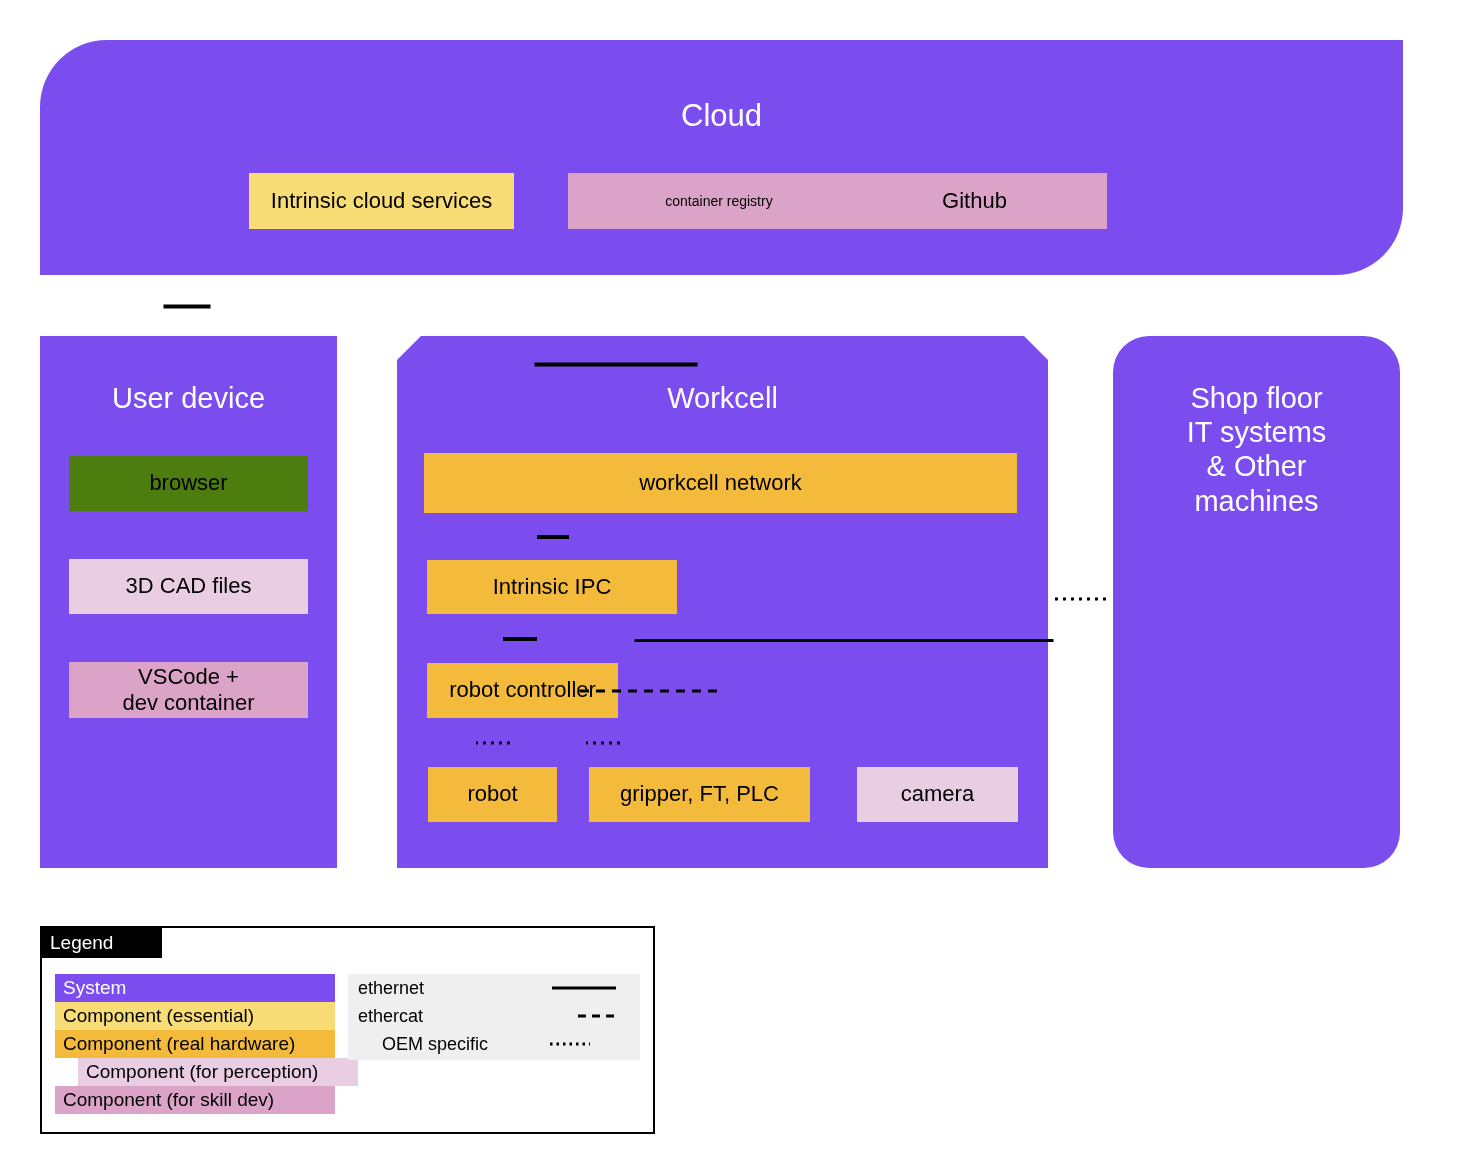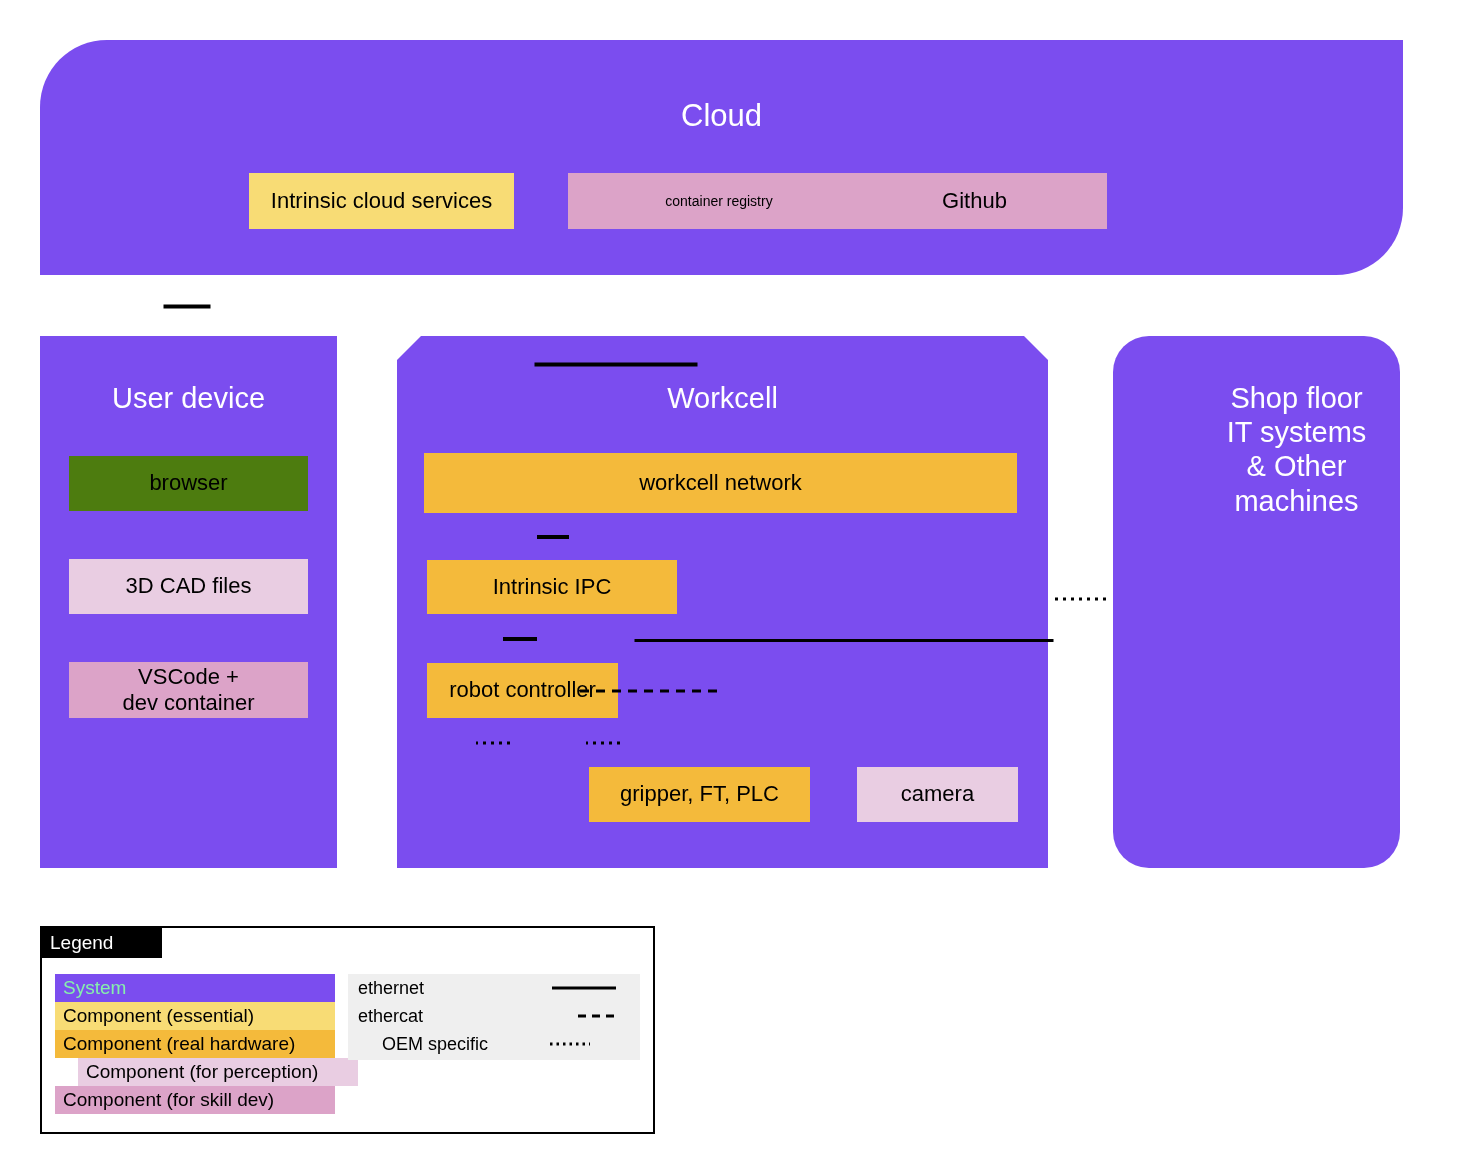--- a/index.html
+++ b/index.html
@@ -64,21 +64,21 @@
   }
   .legend-swatch {
     position: absolute;
     display: flex;
     align-items: center;
     padding-left: 8px;
     font-size: 19px;
     color: #000000;
     box-sizing: border-box;
   }
-  .legend-swatch.onpurple { color: #86efac; text-align: center; }
+  .legend-swatch.onpurple { color: #ffffff; text-align: center; }
   .legend-lines {
     position: absolute;
     background: #efefef;
     box-sizing: border-box;
   }
   .legend-line-row {
     position: absolute;
     display: flex;
     align-items: center;
     font-size: 18px;
@@ -109,21 +109,21 @@
 
     <rect x="1113" y="336" width="287" height="532" rx="36" ry="36" fill="#7B4DEF"></rect>
   </svg>
 
   <div class="panel-title" style="left:40px; top:98px; width:1363px; font-size:31px;">Cloud</div>
 
   <div class="panel-title" style="left:40px; top:381px; width:297px; font-size:29px;">User device</div>
 
   <div class="panel-title" style="left:397px; top:381px; width:651px; font-size:29px;">Workcell</div>
 
-  <div class="panel-title" style="left:1113px; top:381px; width:287px; font-size:29px;padding-left:40px;">Shop floor
+  <div class="panel-title" style="left:1113px; top:381px; width:287px; font-size:29px;">Shop floor
 IT systems
 &amp; Other
 machines</div>
 
   <div class="node" style="left:249px; top:173px; width:265px; height:56px; background:#F8DC75; font-size:22px;">Intrinsic cloud services</div>
 
   <div class="node" style="left:545px; top:173px; width:302px; height:56px; background:#DCA3C8; font-size:14px;margin-left:23px;">container registry</div>
 
   <div class="node" style="left:842px; top:173px; width:265px; height:56px; background:#DCA3C8; font-size:22px;">Github</div>
 
@@ -133,20 +133,21 @@
 
   <div class="node" style="left:69px; top:662px; width:239px; height:56px; background:#DCA3C8; font-size:22px;">VSCode +
 dev container</div>
 
   <div class="node" style="left:424px; top:453px; width:593px; height:60px; background:#F4BA3B; font-size:22px;">workcell network</div>
 
   <div class="node" style="left:427px; top:560px; width:250px; height:54px; background:#F4BA3B; font-size:22px;">Intrinsic IPC</div>
 
   <div class="node" style="left:427px; top:663px; width:191px; height:55px; background:#F4BA3B; font-size:22px;">robot controller</div>
 
+  <div class="node" style="left:428px; top:767px; width:129px; height:55px; background:#F4BA3B; font-size:22px;">robot</div>
 
   <div class="node" style="left:589px; top:767px; width:221px; height:55px; background:#F4BA3B; font-size:22px;">gripper, FT, PLC</div>
 
   <div class="node" style="left:857px; top:767px; width:161px; height:55px; background:#E9CDE2; font-size:22px;">camera</div>
 
   <svg class="layer" viewBox="0 0 1466 1166">
     <defs>
       <marker id="arrowUp" markerWidth="12" markerHeight="12" refX="6" refY="11" orient="auto" markerUnits="userSpaceOnUse">
         <path d="M 6,0 L 12,12 L 0,12 Z" fill="#000000"></path>
       </marker>

